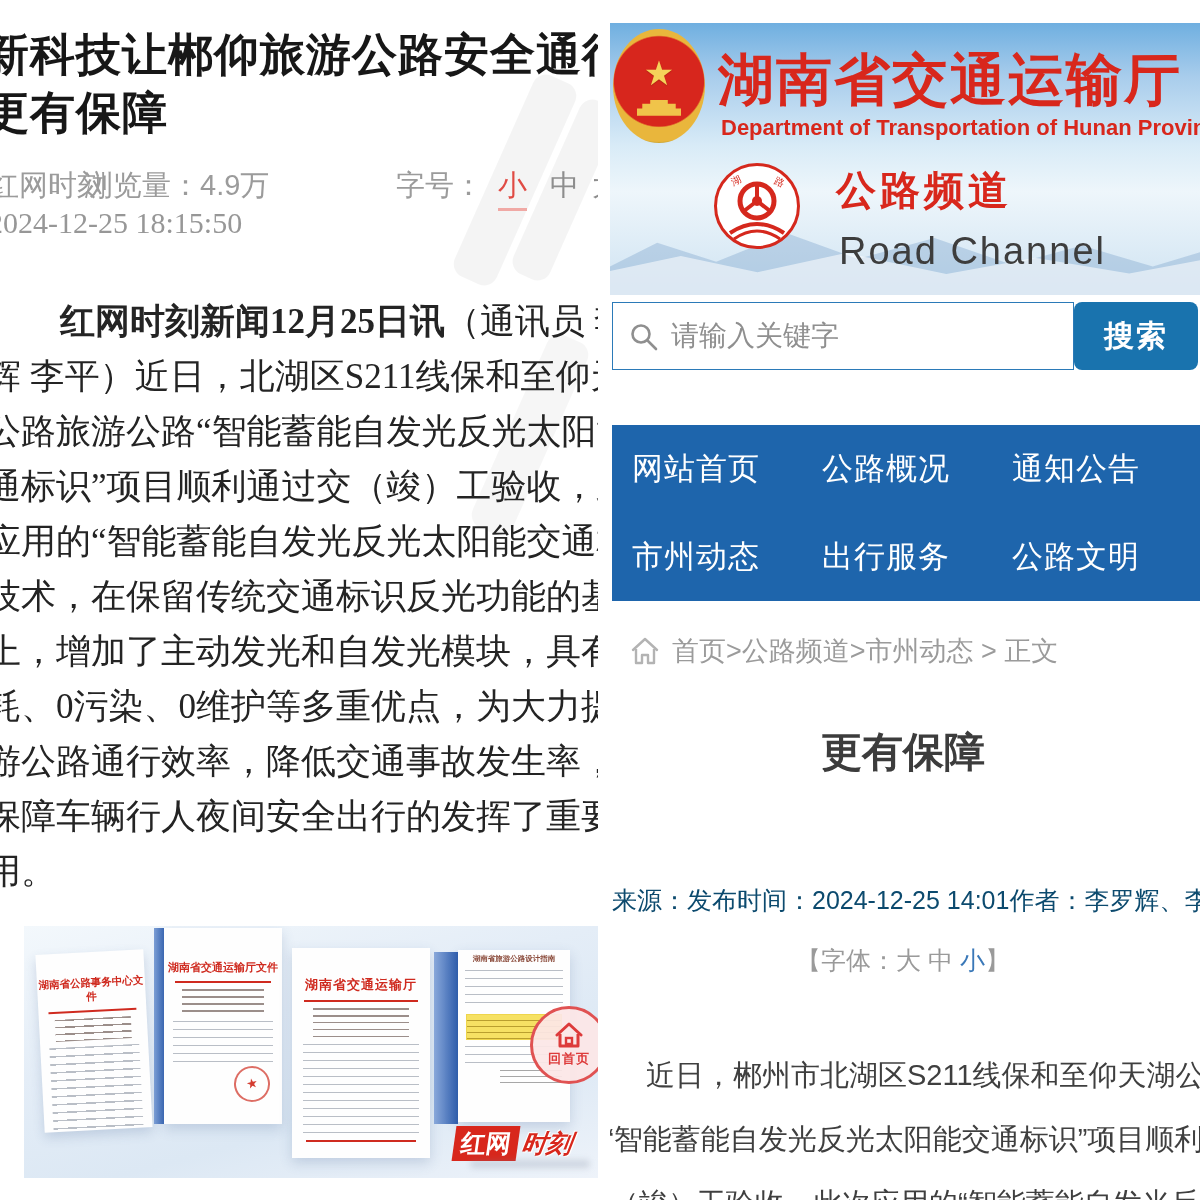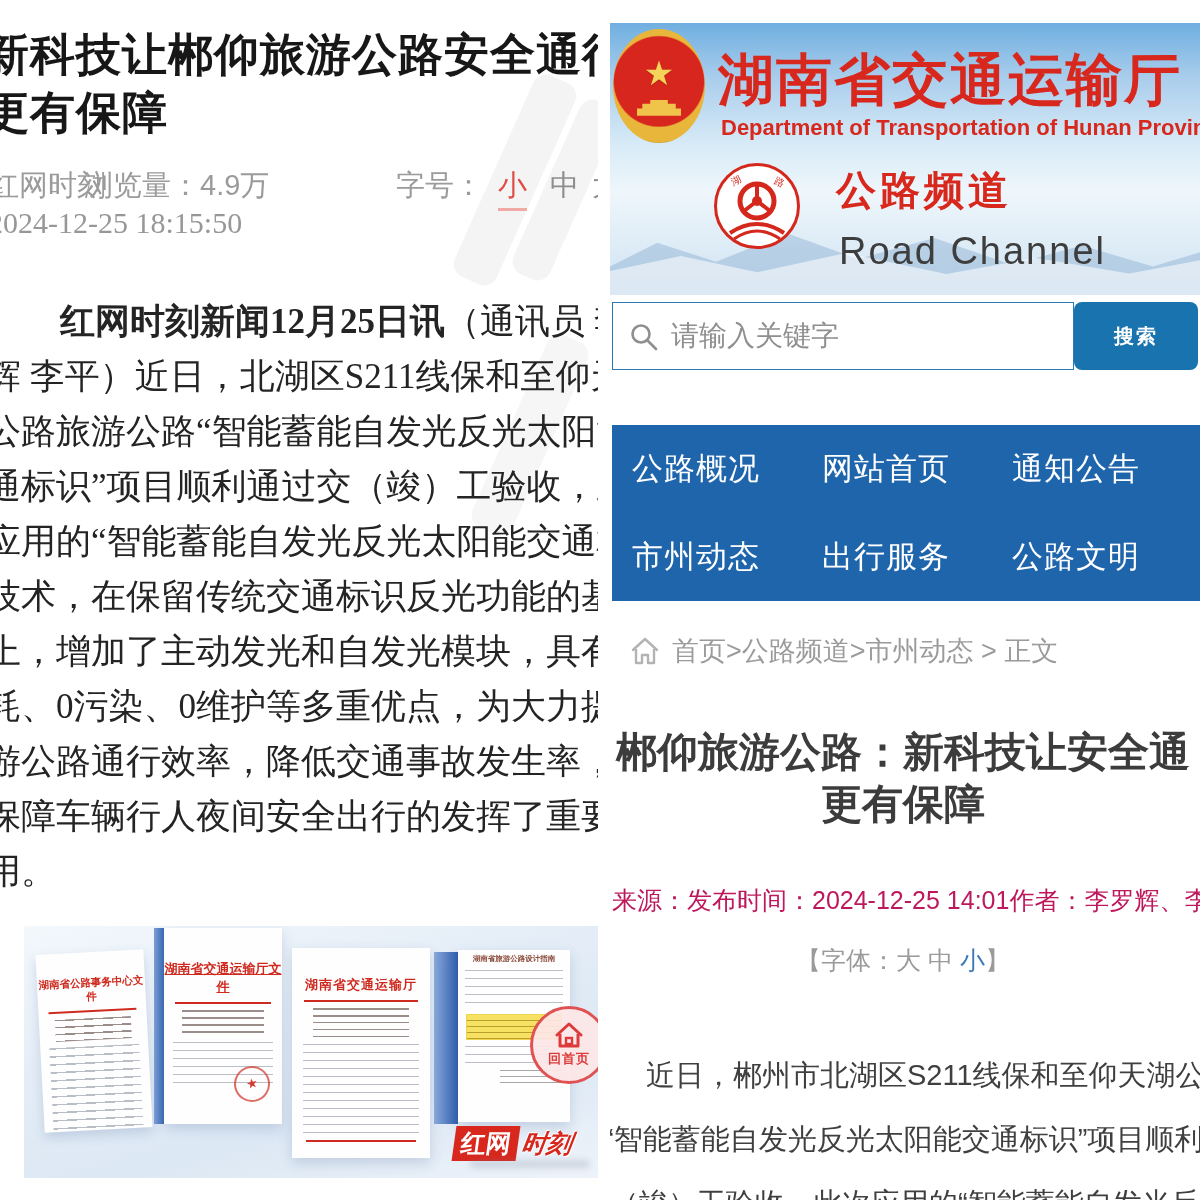--- a/index.html
+++ b/index.html
@@ -37,21 +37,21 @@
              background:linear-gradient(165deg,#f3f8fc 0%,#e4edf7 38%,#dce8f4 68%,#eef3fa 100%); }
   .doc { position:absolute; background:#fefefe; box-shadow:0 5px 12px rgba(60,90,140,0.20); }
   .doc .dt { text-align:center; font-family:"Liberation Serif", serif; font-weight:bold; color:#cf2a1f; }
   .redrule { height:2px; background:#cf2a1f; margin:6px auto 5px auto; width:82%; }
   .tlines  { margin:6px auto 0 auto; width:84%;
              background:repeating-linear-gradient(180deg,#b9bec6 0 1.5px, transparent 1.5px 8px); }
   .tlines.dark { background:repeating-linear-gradient(180deg,#9b8e8a 0 1.5px, transparent 1.5px 7px); width:70%; }
   .doc1 { left:16px; top:26px; width:108px; height:178px; transform:rotate(-3deg); padding-top:24px; }
   .doc1 .dt { font-size:10.5px; }
   .doc2 { left:140px; top:2px; width:118px; height:196px; padding-top:32px; }
-  .doc2 .dt { font-size:13px;text-decoration:underline; }
+  .doc2 .dt { font-size:11px; }
   .spine2 { position:absolute; left:130px; top:2px; width:12px; height:196px;
             background:linear-gradient(90deg,#7d9fd6,#2f5eae); }
   .seal { position:absolute; right:12px; bottom:22px; width:36px; height:36px; border-radius:50%;
           border:2px solid rgba(210,60,48,0.75); color:#d43c30; font-size:13px; line-height:32px;
           text-align:center; transform:rotate(-12deg); }
   .doc3 { left:268px; top:22px; width:138px; height:210px; padding-top:28px; }
   .doc3 .dt { font-size:13px; letter-spacing:1px; }
   .doc3 .bottomrule { position:absolute; bottom:16px; left:10%; width:80%; height:2px; background:#cf2a1f; }
   .spine4 { position:absolute; left:410px; top:26px; width:24px; height:172px;
             background:linear-gradient(90deg,#89a8da,#2f5eae); }
@@ -99,35 +99,35 @@
                 letter-spacing:4px; white-space:nowrap; }
   .channel-en { position:absolute; left:229px; top:207px; color:#3d3d3d; font-size:38px; letter-spacing:2px;
                 white-space:nowrap; }
 
   .search-row { position:absolute; left:2px; top:302px; width:586px; height:68px; display:flex;border-radius:28px; }
   .search-box { position:relative; flex:1; border:1px solid #2b7ab8; background:#fff; }
   .search-box input { width:100%; height:100%; border:none; outline:none; padding-left:58px;
                       font-size:28px; color:#555; font-family:"Liberation Sans", sans-serif; background:transparent; }
   .search-box input::placeholder { color:#8f8f8f; }
   .search-ic { position:absolute; left:16px; top:19px; }
-  .search-btn { width:124px; height:100%; background:#1973ae; color:#fff; font-size:20px; font-weight:bold;
+  .search-btn { width:124px; height:100%; background:#1973ae; color:#fff; font-size:30px; font-weight:bold;
                 border:none; border-radius:8px; letter-spacing:2px; cursor:pointer; }
 
   .nav-box { position:absolute; left:2px; top:425px; width:590px; height:176px; background:#1e65ac;
              display:grid; grid-template-columns:repeat(3,1fr); grid-template-rows:repeat(2,1fr);
              align-items:center; padding-left:20px; }
   .nav-item { color:#fff; font-size:31px; letter-spacing:1px; cursor:pointer; }
 
   .breadcrumb { position:absolute; left:20px; top:633px; display:flex; align-items:center; gap:12px;
                 color:#9b9b9b; font-size:27px; }
 
   .r-title { position:absolute; left:0; top:726px; width:586px; text-align:center; color:#3c3c3c;
              font-weight:bold; font-size:41px; line-height:52px; }
   .r-meta { position:absolute; left:2px; top:884px; width:582px; display:flex; justify-content:space-between;
-            color:#be185d; font-size:25px; white-space:nowrap;align-items:center; }
+            color:#0c4a6e; font-size:25px; white-space:nowrap;align-items:center; }
   .r-fontrow { position:absolute; left:0; top:944px; width:586px; text-align:center; color:#9a9a9a; font-size:25px; }
   .r-fontrow .fs-sm { color:#3a78b8; }
   .r-fontrow span { cursor:default; }
 
   .r-body { position:absolute; left:0; top:1056px; width:640px; color:#3f3f3f; font-size:29px; }
   .r-body .rl { white-space:nowrap; height:64px; }
   .r-body .rl1 { padding-left:36px; }
   .r-body .rl2 { margin-left:-6px; }
 </style>
 </head>
@@ -251,38 +251,37 @@
         <svg class="search-ic" width="30" height="30" viewBox="0 0 30 30">
           <circle cx="12" cy="12" r="8.5" fill="none" stroke="#8f8f8f" stroke-width="2.6"></circle>
           <line x1="18.5" y1="18.5" x2="27" y2="27" stroke="#8f8f8f" stroke-width="2.6" stroke-linecap="round"></line>
         </svg>
         <input type="text" placeholder="请输入关键字" style="">
       </div>
       <button class="search-btn">搜索</button>
     </div>
 
     <div class="nav-box">
+      <span class="nav-item">网站首页</span>
       <span class="nav-item">公路概况</span>
-      <span class="nav-item">网站首页</span>
       <span class="nav-item">通知公告</span>
       <span class="nav-item">市州动态</span>
       <span class="nav-item">出行服务</span>
       <span class="nav-item">公路文明</span>
     </div>
 
     <div class="breadcrumb">
       <svg width="30" height="30" viewBox="0 0 30 30">
         <path d="M3 14 L15 3 L27 14" fill="none" stroke="#b3b3b3" stroke-width="2.4" stroke-linecap="round" stroke-linejoin="round"></path>
         <path d="M6 13 V27 H12 V19 H18 V27 H24 V13" fill="none" stroke="#b3b3b3" stroke-width="2.4" stroke-linejoin="round"></path>
       </svg>
       <span>首页&gt;公路频道&gt;市州动态 &gt; 正文</span>
     </div>
 
     <div class="r-title">
-      <div>郴仰旅游公路：新科技让安全通</div>
       <div>更有保障</div>
     </div>
 
     <div class="r-meta">
       <span>来源：</span>
       <span>发布时间：2024-12-25 14:01</span>
       <span>作者：李罗辉、李平</span>
     </div>
 
     <div class="r-fontrow">

